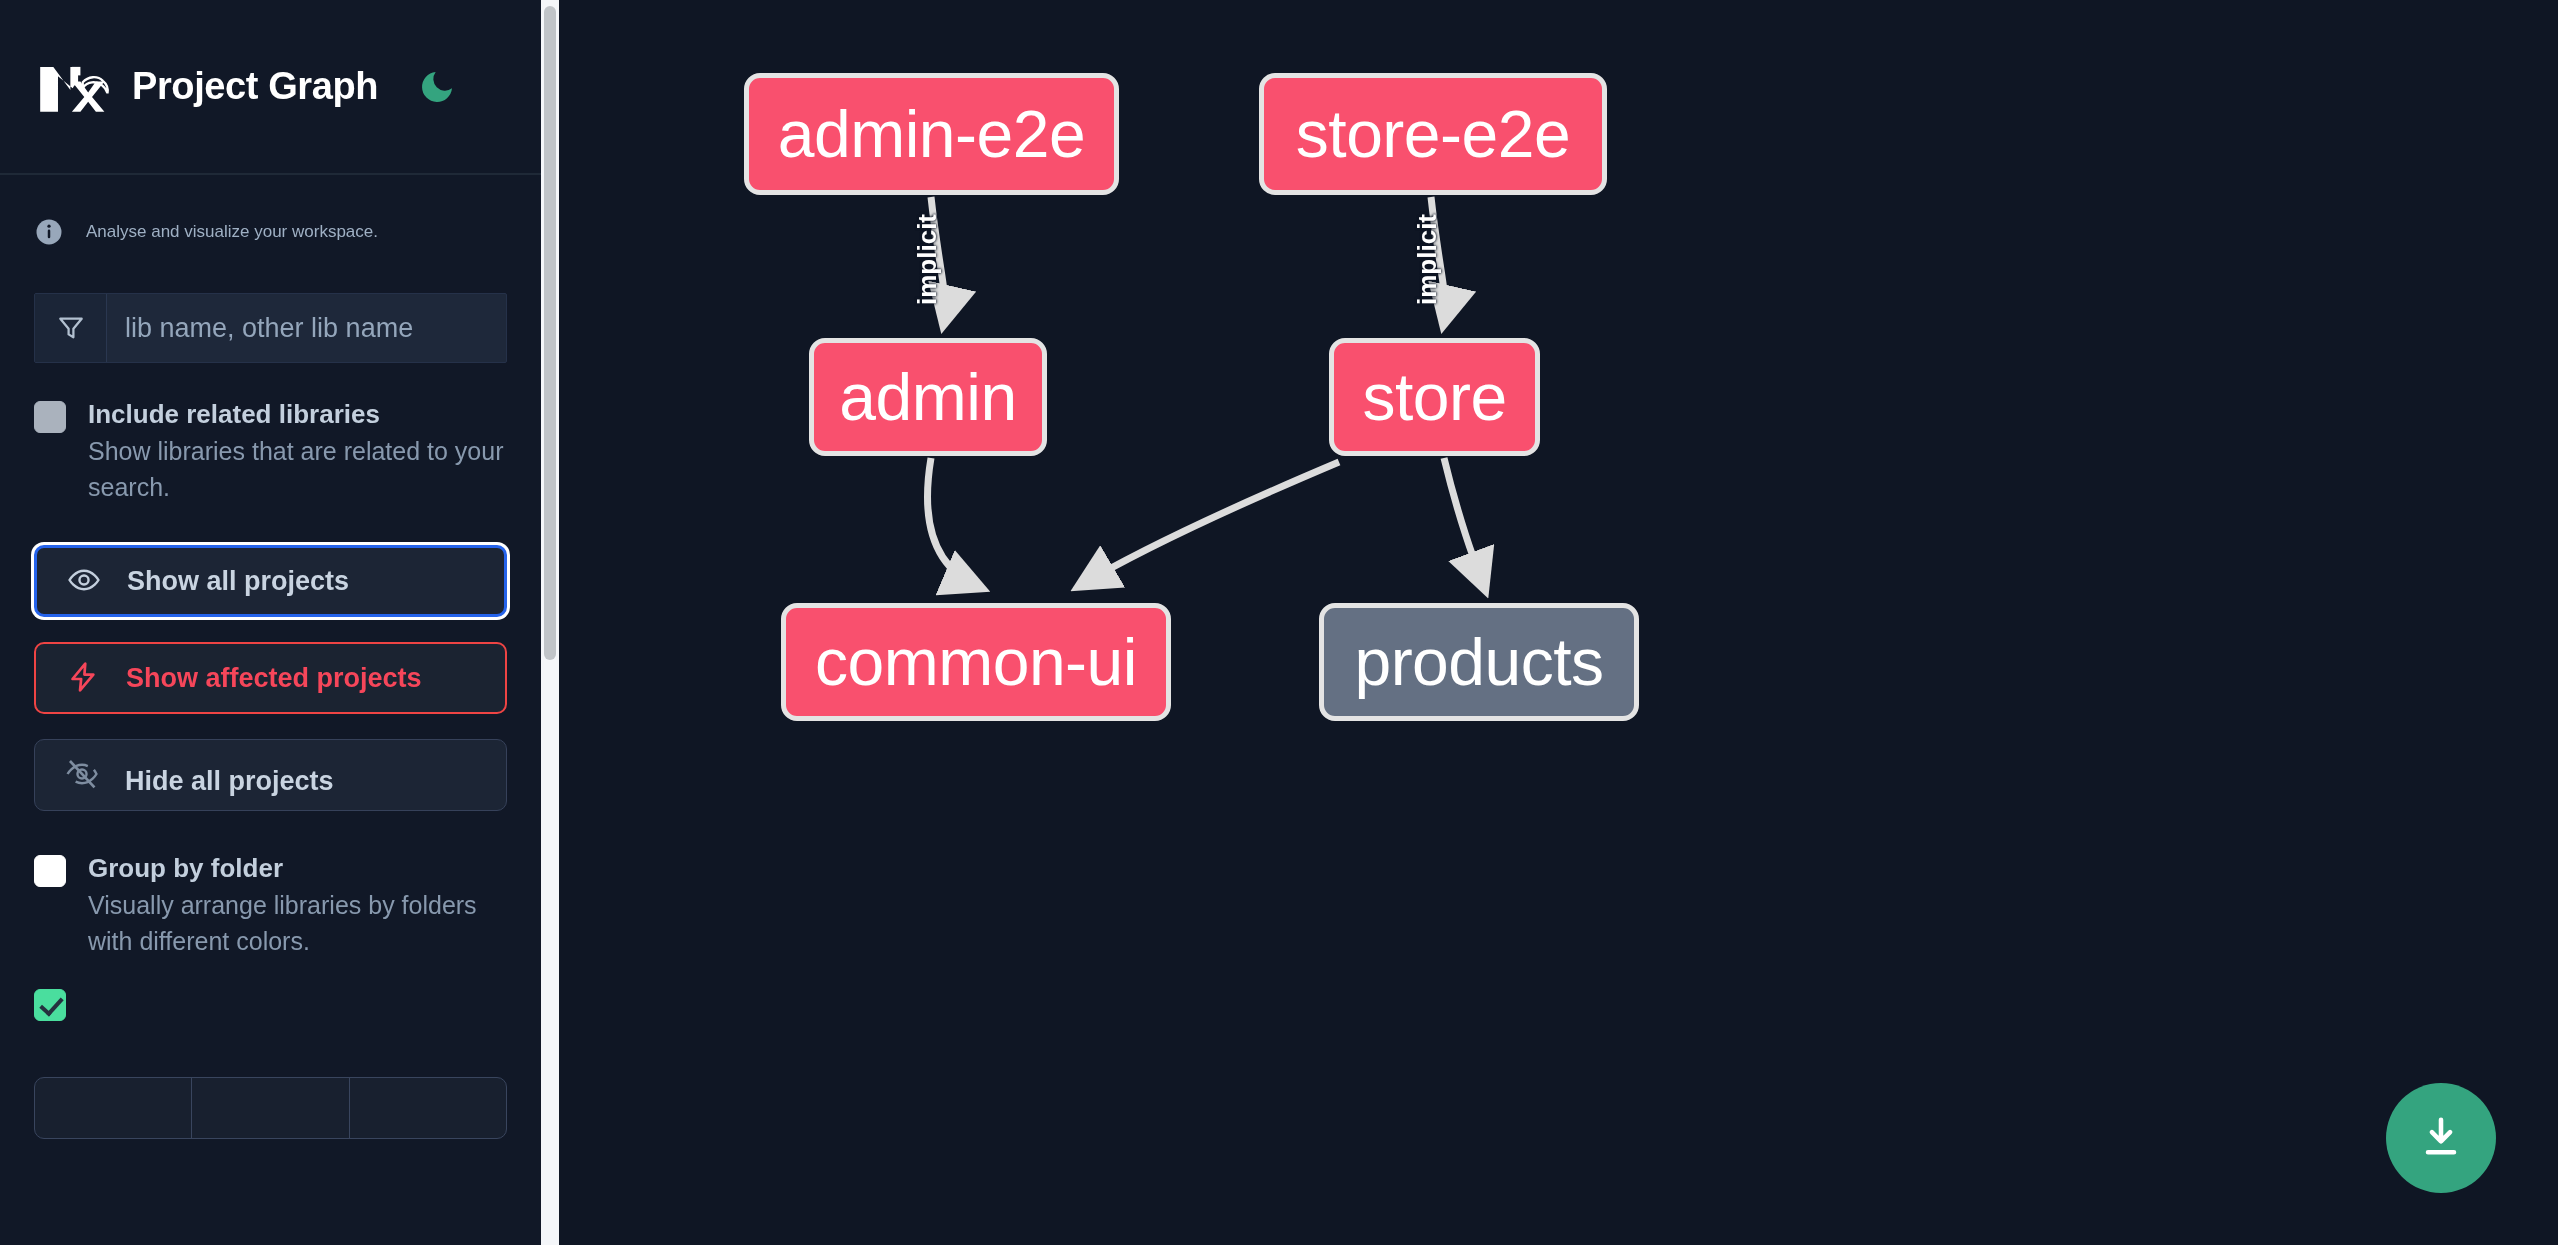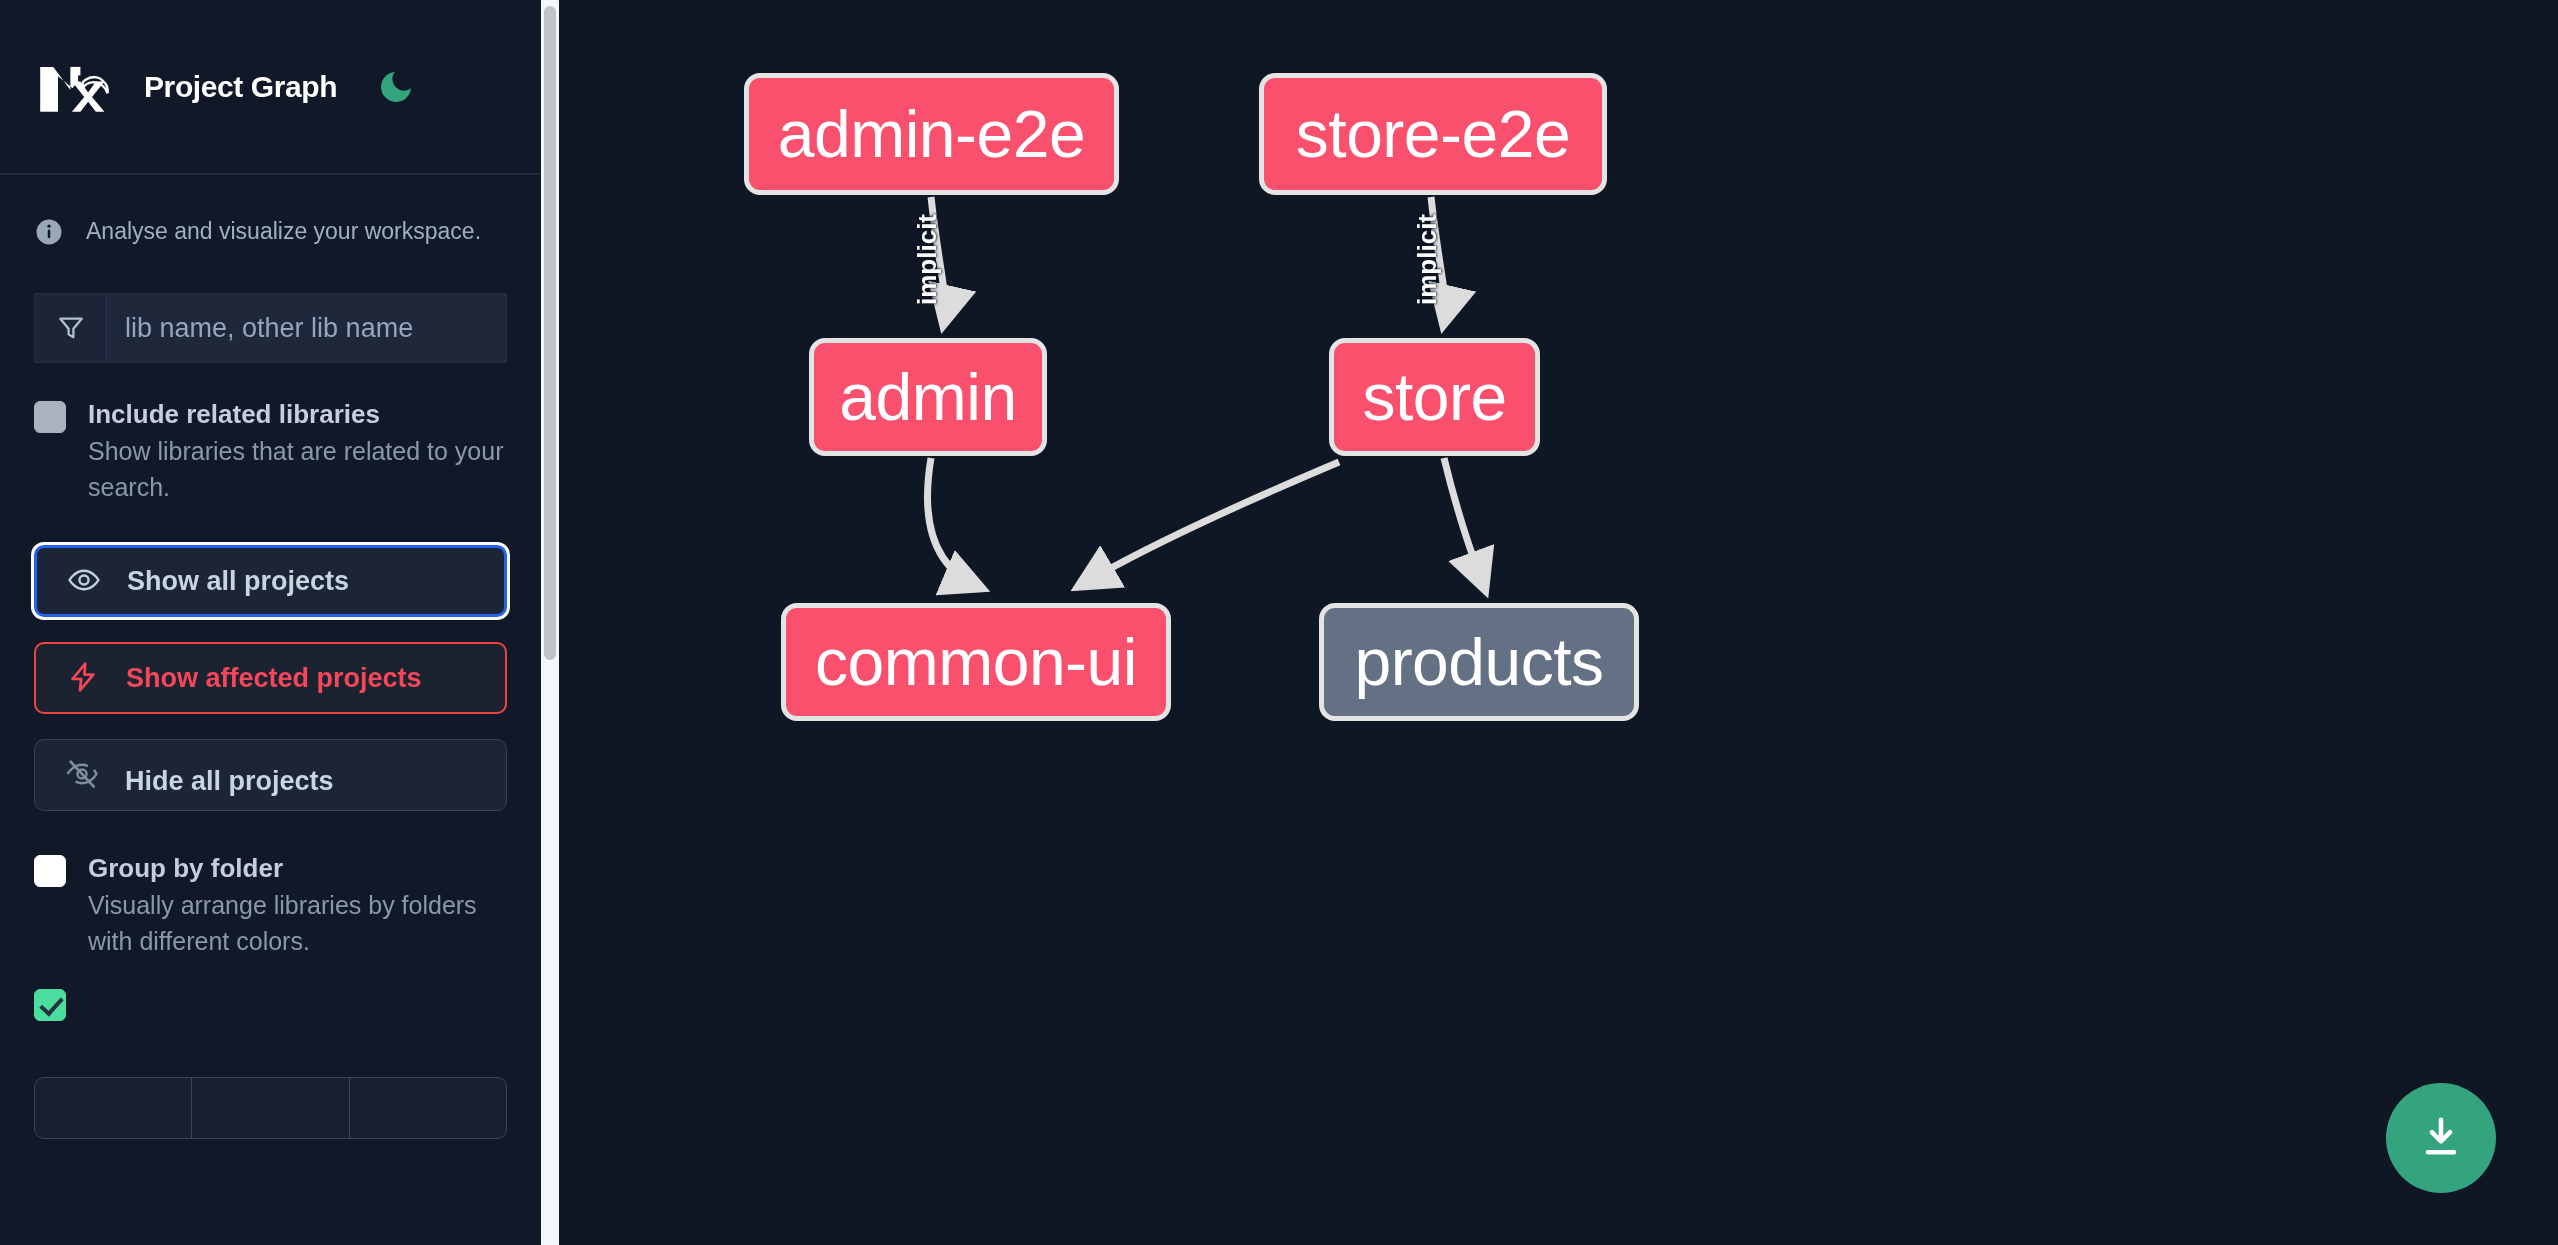--- a/index.html
+++ b/index.html
@@ -27,37 +27,37 @@
     position: relative;
   }
   .sb-header {
     height: 175px;
     display: flex; align-items: center;
     padding: 0 34px;
     border-bottom: 2px solid #1f2937;
   }
   .nx-logo { width: 82px; height: 62px; flex: 0 0 82px; }
   .app-title {
-    font-size: 30px; font-weight: 700; color: #ffffff;
-    margin-left: 28px; letter-spacing: -0.4px;
+    font-size: 38px; font-weight: 700; color: #ffffff;
+    margin-left: 16px; letter-spacing: -0.4px;
     white-space: nowrap;
   }
   .moon-btn {
     margin-left: 36px; width: 46px; height: 46px;
     display: flex; align-items: center; justify-content: center;
     cursor: pointer; background: none; border: none;
   }
 
   .sb-info {
     display: flex; align-items: center;
     padding: 42px 34px 0 34px;
     gap: 22px;
   }
   .info-icon { width: 30px; height: 30px; flex: 0 0 30px; }
-  .sb-info-text { font-size: 23px; color: #9fb0c4; line-height: 1.2; }
+  .sb-info-text { font-size: 17px; color: #9fb0c4; line-height: 1.2; }
 
   .filter-wrap { padding: 46px 34px 0 34px; }
   .filter-box {
     display: flex; align-items: stretch;
     height: 70px;
     background: #1e283a;
     border-radius: 2px;
     overflow: hidden;
     border: 1px solid #253149;
   }

